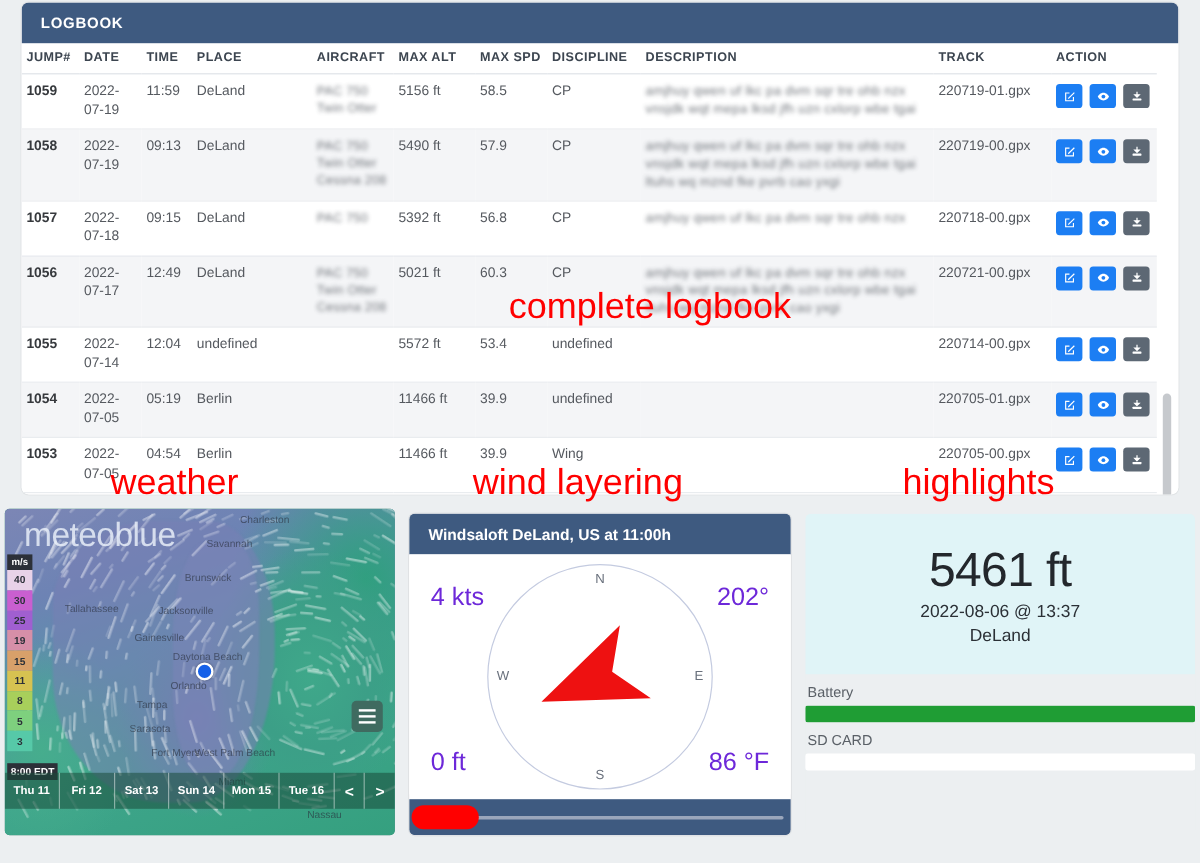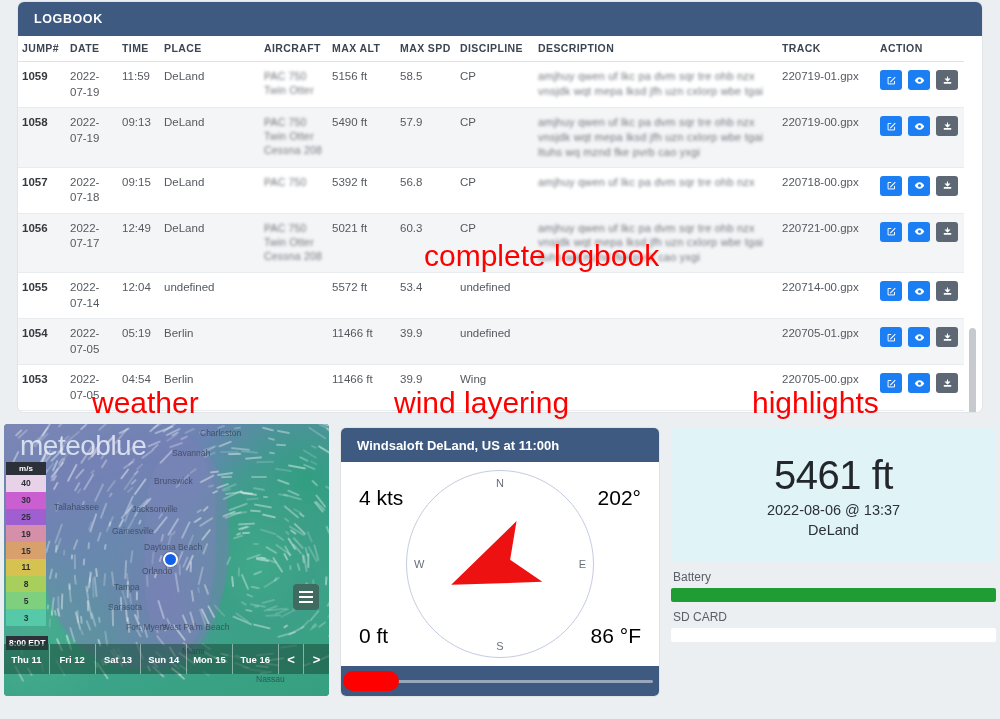--- a/index.html
+++ b/index.html
@@ -190,21 +190,21 @@
   }
   .wx-brand {
     position: absolute; left: 16px; top: 6px;
     font-size: 28px;
     color: rgba(235,242,250,0.82);
     font-weight: normal;
     letter-spacing: -.5px;
   }
   .wx-legend {
     position: absolute; left: 2px; top: 38px;
-    width: 40px;
+    width: 21px;
   }
   .wx-legend .lg-unit {
     background: #2c3038; color: #fff;
     font-size: 8px; text-align: center;
     padding: 2px 0 2px 0;
     font-weight: bold;
   }
   .wx-legend .lg-row {
     font-size: 8.5px; text-align: center;
     padding: 3.4px 0;
@@ -288,21 +288,21 @@
   .cdir {
     position: absolute;
     font-size: 11px; color: #69707c;
   }
   .cdir.n { left: 50%; top: 6px; transform: translateX(-50%); }
   .cdir.s { left: 50%; bottom: 5px; transform: translateX(-50%); }
   .cdir.w { left: 7px; top: 50%; transform: translateY(-50%); }
   .cdir.e { right: 7px; top: 50%; transform: translateY(-50%); }
   .corner {
     position: absolute;
-    font-size: 21px; color: #000000;
+    font-size: 21px; color: #6d28d9;
   }
   .corner.tl { left: 18px; top: 24px; }
   .corner.tr { right: 18px; top: 24px; }
   .corner.bl { left: 18px; bottom: 14px; }
   .corner.br { right: 18px; bottom: 14px; }
   .wind-slider {
     position: absolute; left: 0; bottom: 0;
     width: 100%; height: 30px;
     background: #3e5a80;
     display: flex; align-items: center;

